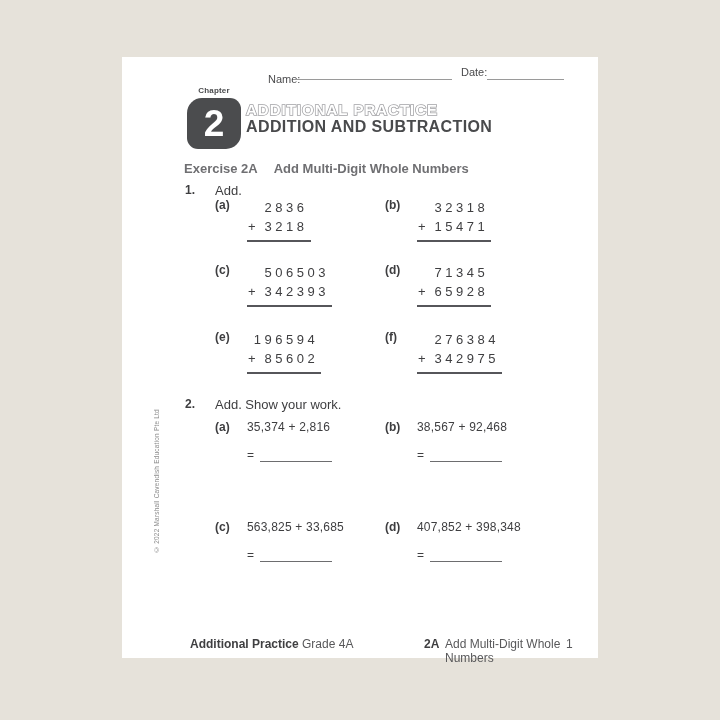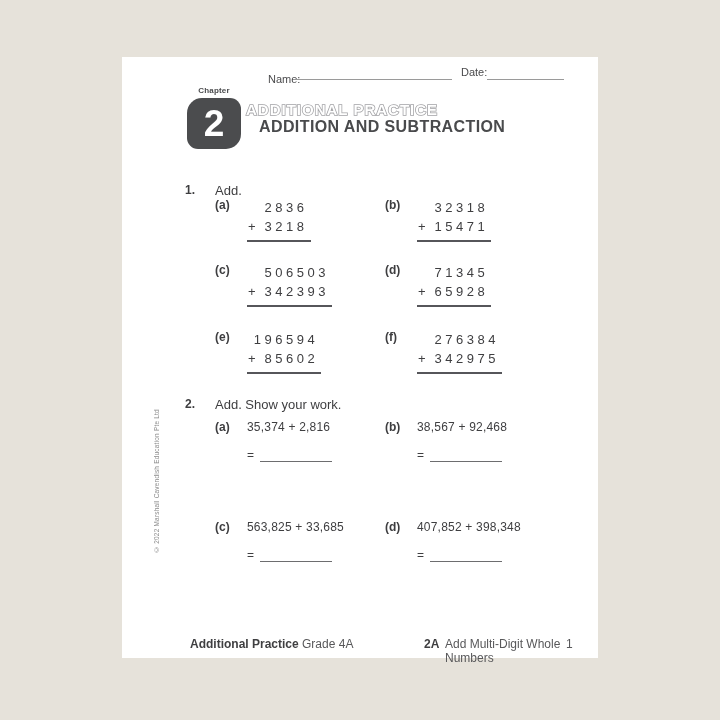--- a/index.html
+++ b/index.html
@@ -69,22 +69,25 @@
   <span class="abs field-label" style="left:146px;top:16px;">Name:</span>
   <div class="abs write-line" style="left:171px;top:22px;width:159px;"></div>
   <span class="abs field-label" style="left:339px;top:9px;">Date:</span>
   <div class="abs write-line" style="left:365px;top:22px;width:77px;"></div>
 
   <div class="abs chapter-label" style="left:65px;top:29px;">Chapter</div>
   <div class="abs chapter-badge" style="left:65px;top:41px;">
     <span>2</span>
   </div>
   <div class="abs series-title" style="left:124px;top:44px;">ADDITIONAL PRACTICE</div>
-  <div class="abs chapter-title" style="left:124px;top:61px;margin-left:13px;">ADDITION AND SUBTRACTION</div>
-
+  <div class="abs chapter-title" style="left:124px;top:61px;">ADDITION AND SUBTRACTION</div>
+
+  <div class="abs exercise-heading" style="left:62px;top:104px;">
+    <span>Exercise 2A</span><span class="gap"></span><span>Add Multi-Digit Whole Numbers</span>
+  </div>
 
   <span class="abs q-number" style="left:63px;top:126px;">1.</span>
   <span class="abs q-instruction" style="left:93px;top:126px;">Add.</span>
 
   <div class="abs prob" style="left:93px;top:141px;">
     <span class="prob-label">(a)</span>
     <span class="stack">
       <span class="srow-top">
           <span>2836</span>
         </span>

